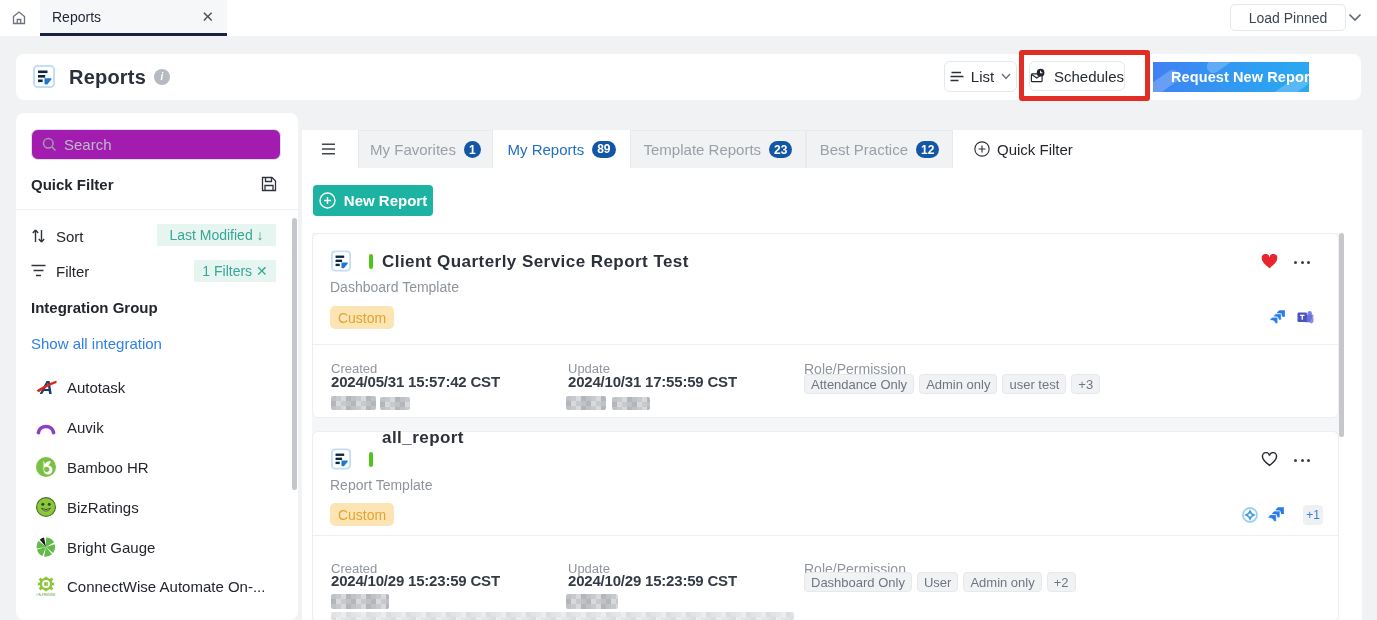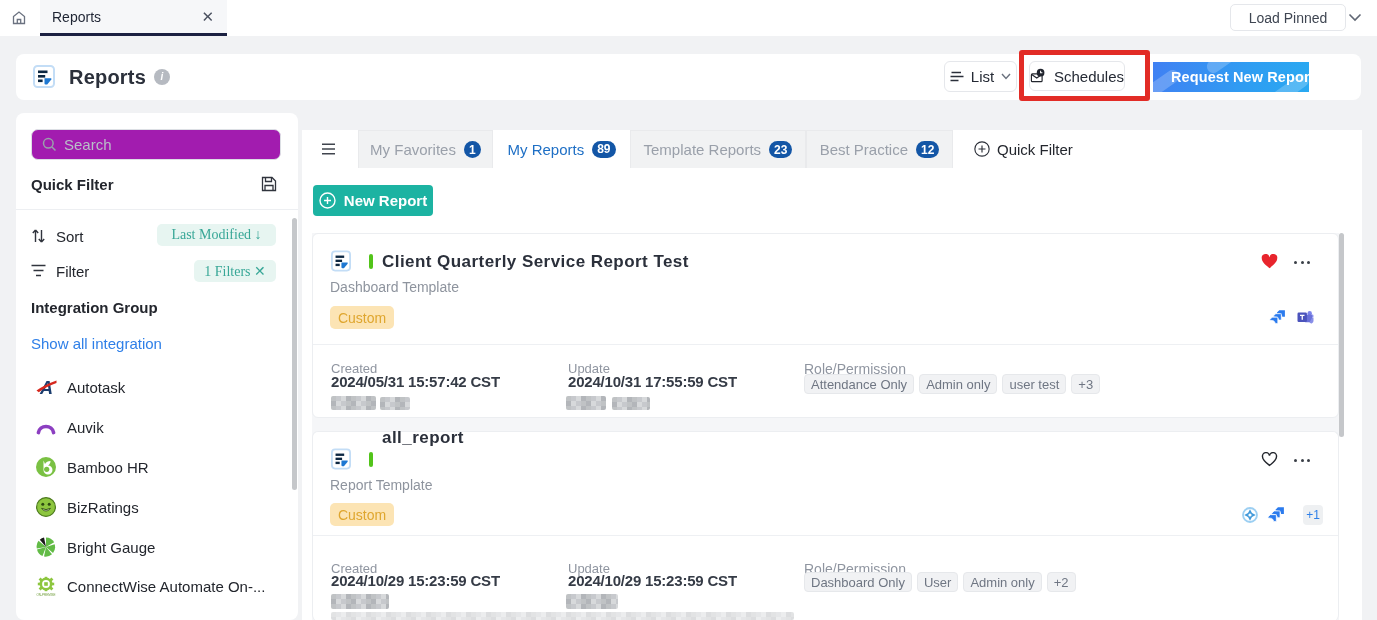--- a/index.html
+++ b/index.html
@@ -23,21 +23,21 @@
 #btn-sched { left:1029px; top:61px; width:96px; height:30px; gap:8px; }
 #btn-req { left:1153px; top:62px; width:156px; height:30px; border-radius:0; background:linear-gradient(100deg,#4080f3 0%,#2f9df2 60%,#29a9f1 100%); overflow:hidden; display:flex; align-items:center; }
 #btn-req .txt { position:relative; white-space:nowrap; font-size:14.5px; font-weight:bold; color:#fff; margin-left:9px; letter-spacing:.1px; }
 .deco { position:absolute; background:rgba(255,255,255,.22); border-radius:20px; transform:rotate(-35deg); }
 
 
 #side { left:16px; top:113px; width:282px; height:507px; background:#fff; border-radius:8px; }
 #search { left:31px; top:129px; width:250px; height:31px; border:1px solid #dcdfe4; border-radius:7px; background:#a21caf; display:flex; align-items:center; }
 #search span { color:#b9bfc8; font-size:15px; margin-left:7px; }
 .side-label { position:absolute; left:31px; font-size:15px; color:#23262d; }
-.pill { position:absolute; background:#e7f5f1; color:#38a797; font-size:14px; border-radius:5px; display:flex; align-items:center; justify-content:center;font-family:Liberation Serif, serif; }
+.pill { position:absolute; background:#e7f5f1; color:#38a797; font-size:14px; border-radius:0; display:flex; align-items:center; justify-content:center; }
 .item-label { position:absolute; left:67px; font-size:15px; color:#23262d; }
 
 
 #main { left:302px; top:130px; width:1060px; height:490px; background:#fff; }
 .gtab { position:absolute; top:130px; height:38px; background:#f1f2f3; border:1px solid #e9eaec; border-bottom:none; display:flex; align-items:center; justify-content:center; gap:8px; font-size:15px; color:#9aa0aa; }
 .badge { background:#1356a6; color:#fff; font-size:12px; font-weight:bold; border-radius:9px; height:17px; min-width:17px; padding:0 5px; display:flex; align-items:center; justify-content:center; }
 #tab-active { position:absolute; left:493px; top:130px; width:137px; height:38px; background:#fff; display:flex; align-items:center; justify-content:center; gap:8px; font-size:15px; color:#1e6fc5; }
 #qf { position:absolute; left:974px; top:130px; height:38px; display:flex; align-items:center; gap:7px; font-size:15px; color:#23262d; }
 #btn-new { left:313px; top:185px; width:120px; height:31px; background:#1cb3a2; border-radius:4px; display:flex; align-items:center; justify-content:center; gap:8px; color:#fff; font-size:15px; font-weight:bold; }
 #listwrap { left:312px; top:233px; width:1027px; height:387px; background:#f5f6f8; }

